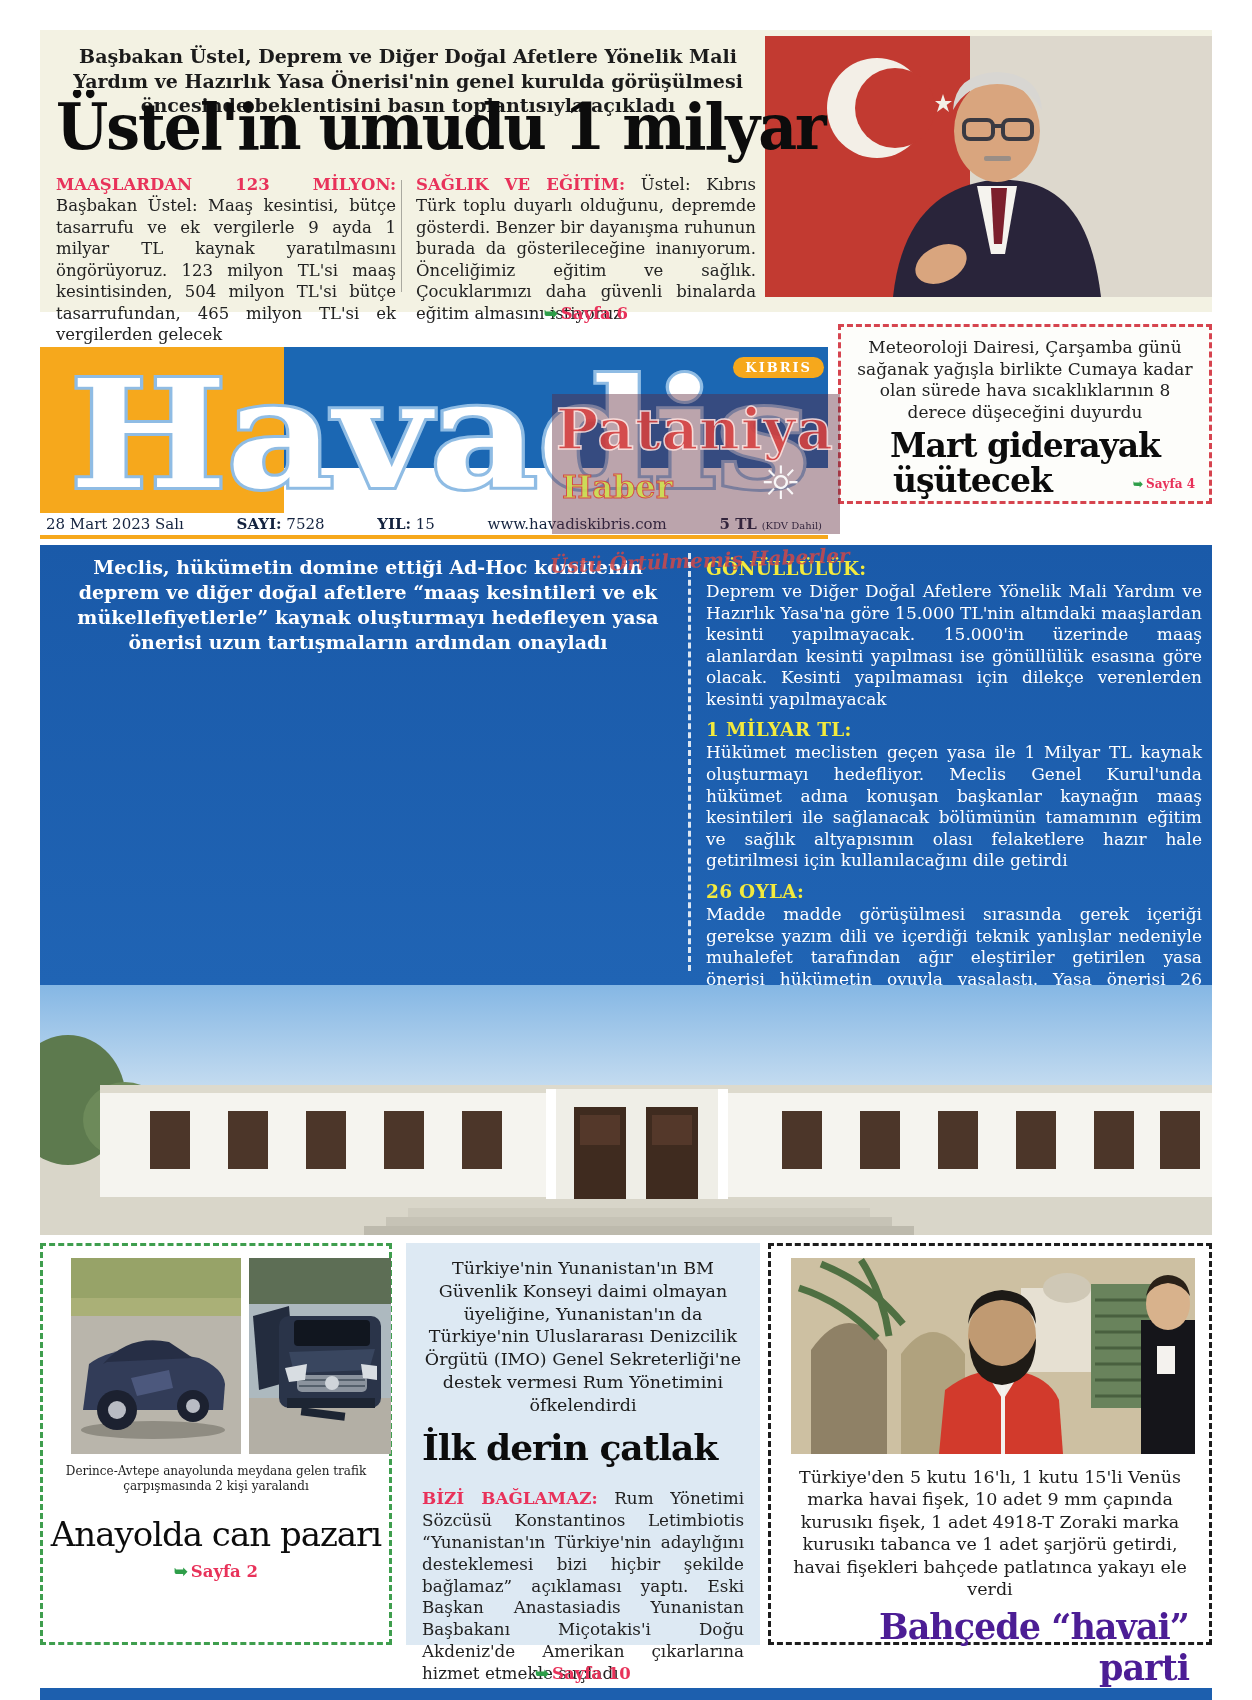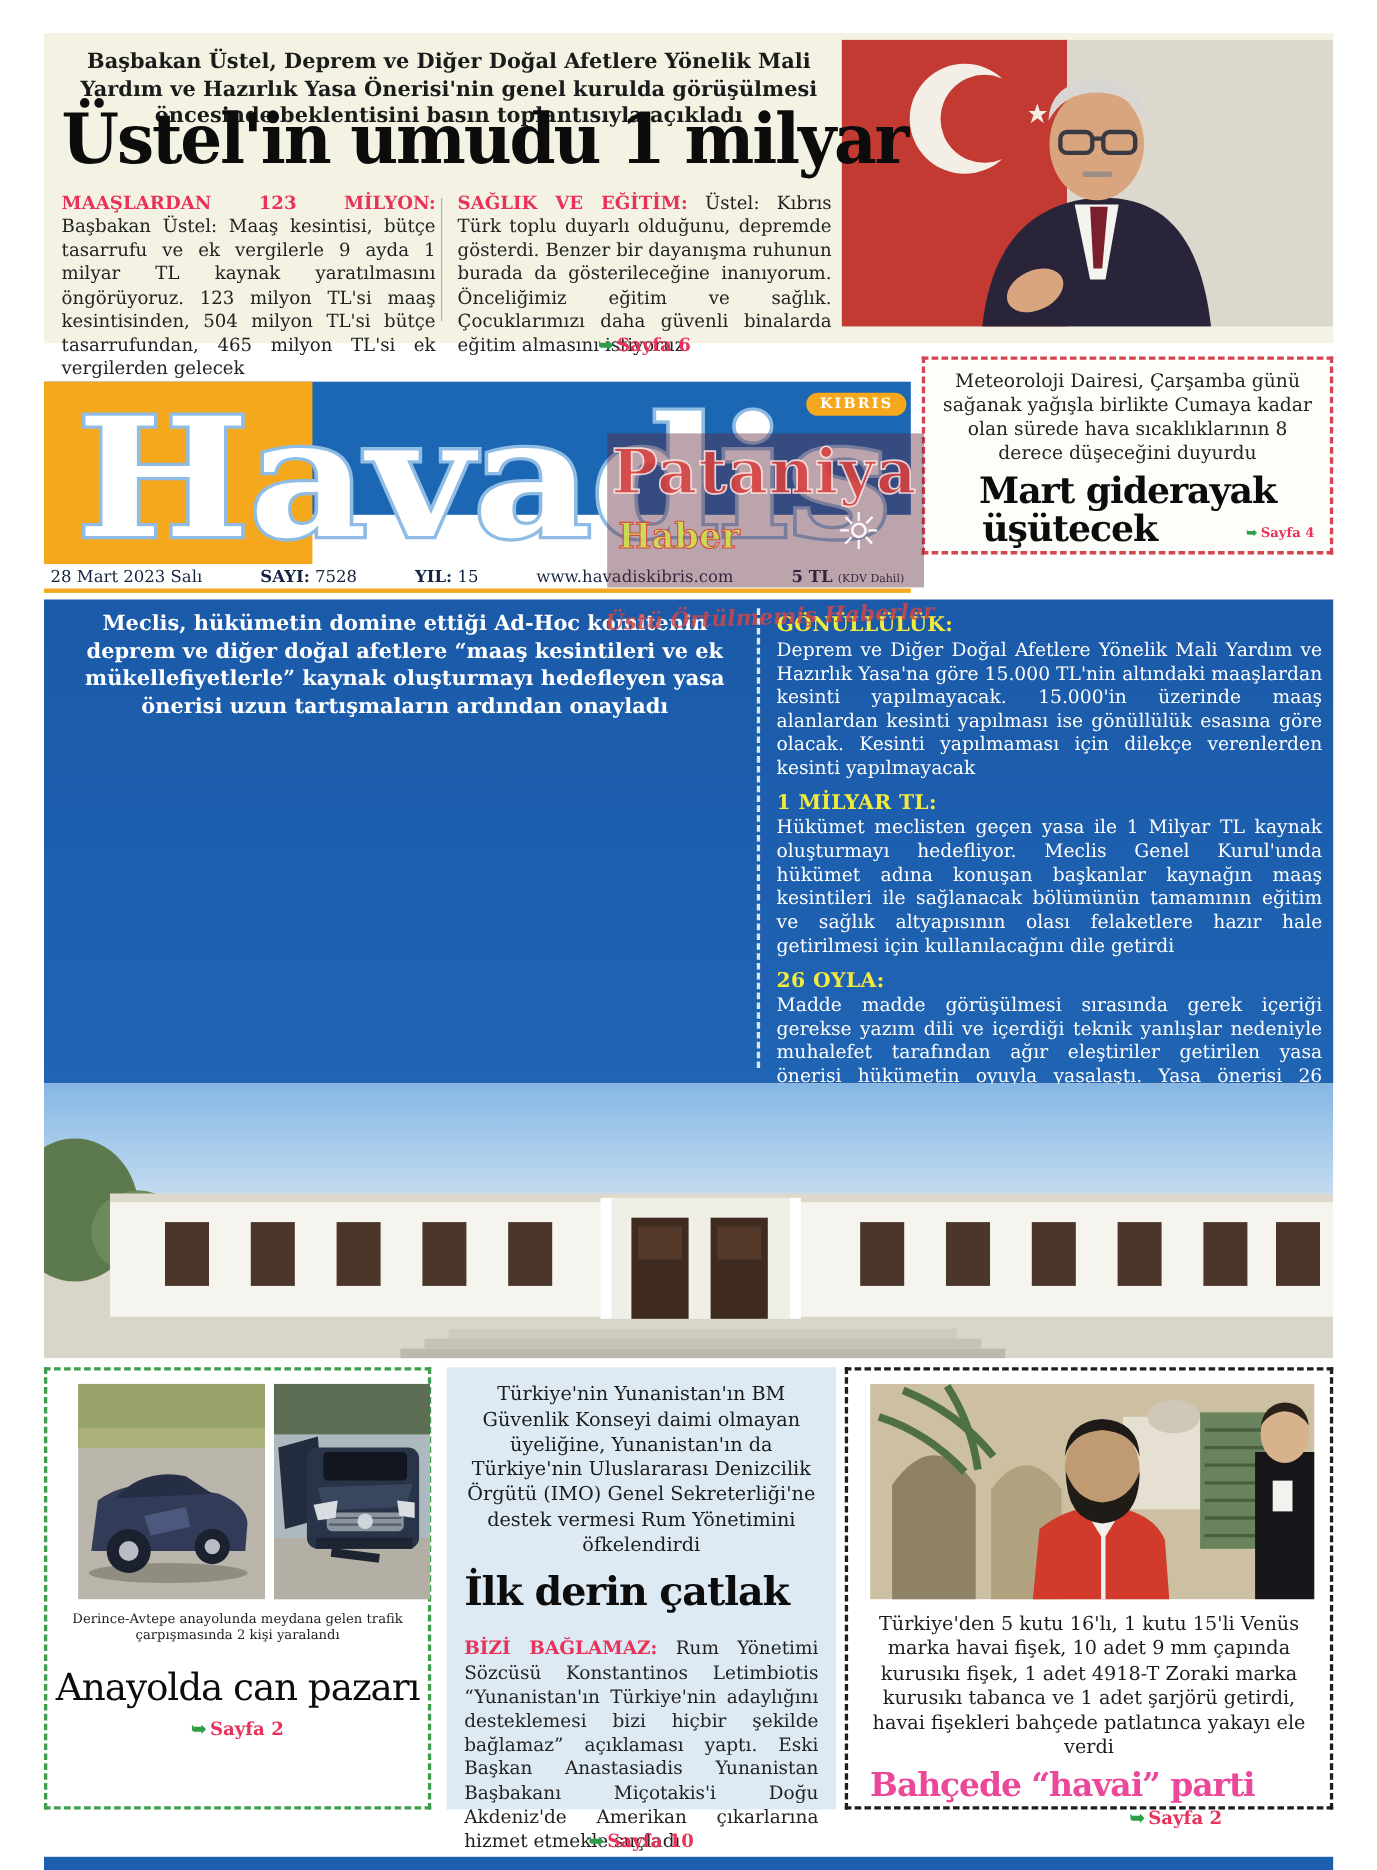--- a/index.html
+++ b/index.html
@@ -89,21 +89,21 @@
 
   .box-mid{left:406px;top:1243px;width:354px;height:402px;background:#dde9f3;box-sizing:border-box;
       padding:14px 16px 8px 16px;}
   .bm-intro{text-align:center;font-size:17.5px;line-height:1.3;color:#1b1b1b;margin:0;}
   .bm-head{font-size:36px;font-weight:900;letter-spacing:-1px;margin:10px 0 20px 0;color:#0c0c0c;}
   .bm-body{font-size:16.8px;line-height:1.3;text-align:justify;margin:0;color:#222;}
 
   .box-right{left:768px;top:1243px;width:444px;height:402px;border:3px dashed #1d1d1d;background:#fff;
       box-sizing:border-box;padding:12px 20px 8px 20px;}
   .br-caption{text-align:center;font-size:17.5px;line-height:1.28;color:#1d1d1d;margin-top:8px;}
-  .br-head{text-align:left;font-size:30px;font-weight:900;letter-spacing:-1px;color:#ec4899;margin-top:6px;}
+  .br-head{text-align:right;font-size:35px;font-weight:900;letter-spacing:-1px;color:#4c1d95;margin-top:6px;}
   .br-ref{text-align:right;margin-top:2px;padding-right:78px;font-weight:bold;font-size:16.5px;color:var(--red);cursor:pointer;}
   .br-ref .arrow{color:var(--green);margin-right:3px;}
 
   .bottombar{left:40px;top:1688px;width:1172px;height:12px;background:var(--storyblue);}
 </style>
 </head>
 <body>
 
 <div class="page">
 

